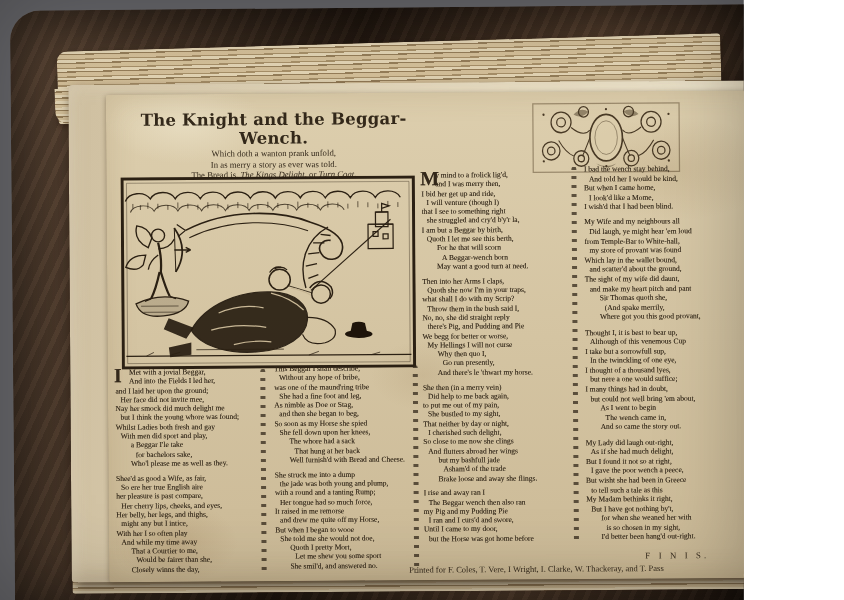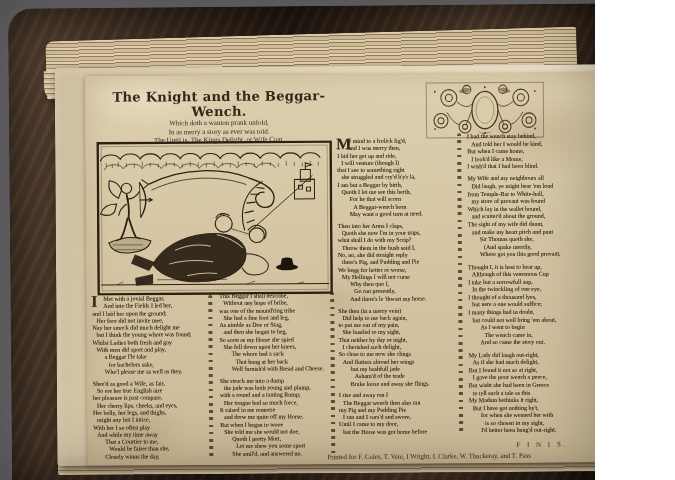--- a/index.html
+++ b/index.html
@@ -56,21 +56,21 @@
             radial-gradient(60px 40px at 48% 58%,rgba(150,122,82,.15),rgba(150,122,82,0) 70%),
             linear-gradient(rgba(255,250,230,.14),rgba(120,92,55,.12));
          border-radius:2px;box-shadow:0 1px 4px rgba(55,38,15,.4),inset 0 0 24px rgba(118,90,52,.18);
          color:var(--ink,#33281a);}
   
   .masthead{position:absolute;left:8px;top:14px;width:252px;text-align:center;}
   .title{font-size:13.2px;font-weight:600;letter-spacing:.2px;line-height:15px;
          font-family:"DejaVu Serif","Liberation Serif",serif;}
   .sub{font-size:7px;line-height:8.6px;}
   .tune{font-size:7px;line-height:9px;}
-  .it{}
+  .it{font-style:italic;}
   
   .woodcut{position:absolute;left:11px;top:66px;width:236px;height:154px;}
   .ornament{position:absolute;left:340px;top:8px;width:120px;height:58px;opacity:.92;}
   
   .col{position:absolute;font-size:6px;line-height:7.3px;white-space:nowrap;
        color:var(--ink,#33281a);text-shadow:0 0 .4px rgba(51,40,26,.55);}
   .col .line{height:inherit;}
   .stanza+.stanza{margin-top:4.5px;}
   .stanza .line:nth-child(even){margin-left:4px;}
   .stanza .line:nth-child(n+9){margin-left:12px;}
@@ -96,21 +96,21 @@
   <div class="album">
     <div class="catalog-number">122</div>
     <div class="speck"></div>
 
     <div class="broadside">
 
       <div class="masthead">
         <div class="title">The Knight and the Beggar-Wench.</div>
         <div class="sub">Which doth a wanton prank unfold,</div>
         <div class="sub">In as merry a story as ever was told.</div>
-        <div class="tune"><span>The Until is, </span><span class="it">The Kings Delight,</span><span> or </span><span class="it">Wife Coat.</span></div>
+        <div class="tune"><span>The Bread is, </span><span class="it">The Kings Delight,</span><span> or </span><span class="it">Turn Coat.</span></div>
       </div>
 
       <svg class="ornament" viewBox="0 0 120 56" preserveAspectRatio="none">
         <rect x="1.5" y="1.5" width="117" height="53" fill="none" stroke="#5b4930" stroke-width="1" opacity=".55"></rect>
         <ellipse cx="60" cy="28" rx="13" ry="18" fill="#dccdab" stroke="#3c2d1a" stroke-width="1.3"></ellipse>
         <ellipse cx="60" cy="28" rx="9" ry="13" fill="none" stroke="#3c2d1a" stroke-width=".6" opacity=".6"></ellipse>
         <g fill="none" stroke="#3c2d1a" stroke-width="1">
           <circle cx="24" cy="16" r="8"></circle>
             <circle cx="24" cy="16" r="3.5"></circle>
           <circle cx="16" cy="38" r="7"></circle>

